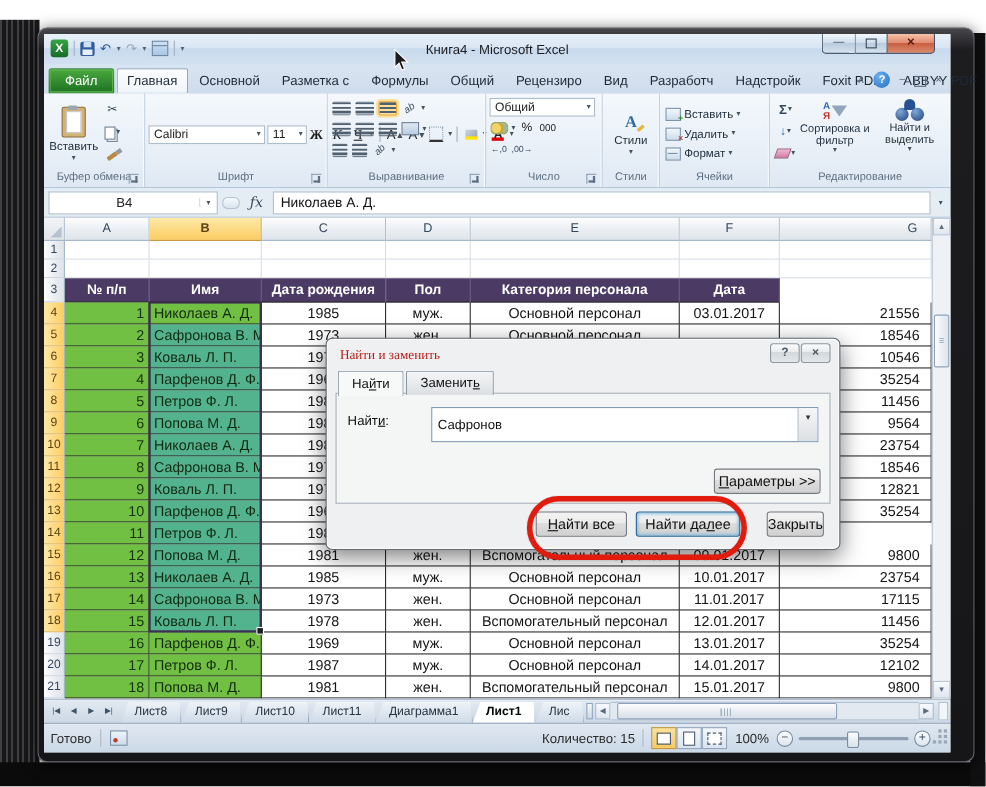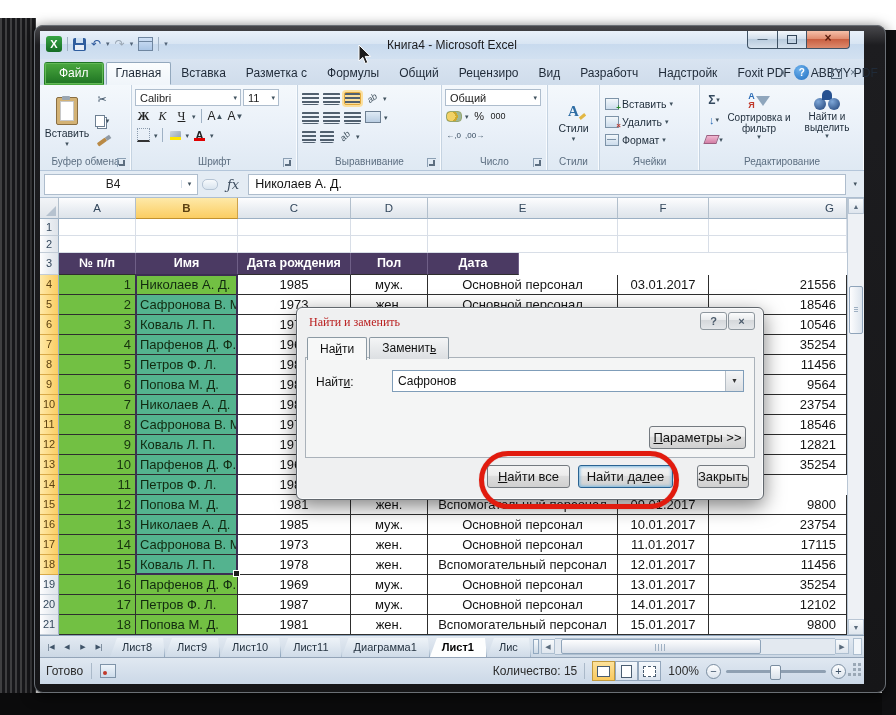--- a/index.html
+++ b/index.html
@@ -225,21 +225,21 @@
   .dlg-sb{width:27px;height:18px;border:1px solid #8e979e;border-radius:3px;
     background:linear-gradient(#fbfcfd,#e8eaec 45%,#d5d8db 46%,#e4e7ea);
     text-align:center;line-height:16px;font-size:11px;color:#4a5a6a;font-weight:bold;box-sizing:border-box;}
   .dlg-tabs{position:absolute;left:10px;top:29px;display:flex;z-index:2;}
   .dlg-tab{padding:3px 12px 4px 12px;border:1px solid #8b99a3;border-bottom:none;border-radius:2px 2px 0 0;
     background:linear-gradient(#f4f5f6,#dcdfe2);margin-right:2px;font-size:12px;}
   .dlg-tab.active{background:#f7f8f8;position:relative;top:0;padding-top:4px;margin-bottom:-1px;}
   .dlg-page{position:absolute;left:8px;right:8px;top:49px;height:101px;background:#f4f5f5;
     border:1px solid #aab2ba;box-sizing:border-box;}
   .dlg-fieldlabel{position:absolute;left:10px;top:17px;}
-  .dlg-combo{position:absolute;left:86px;right:10px;top:12px;height:22px;background:#fff;border:1px solid #7f9db9;
+  .dlg-combo{position:absolute;left:86px;right:10px;top:12px;height:32px;background:#fff;border:1px solid #7f9db9;
     display:flex;align-items:center;box-sizing:border-box;}
   .dlg-combo .val{flex:1;padding-left:5px;font-size:12px;color:#111;}
   .dlg-combo .cbtn{width:17px;height:100%;border-left:1px solid #b5bdc5;
     background:linear-gradient(#f5f6f7,#dcdfe2);text-align:center;font-size:7px;color:#333;line-height:20px;}
   .btn{border:1px solid #747a80;border-radius:3px;font-size:13px;color:#111;text-align:center;box-sizing:border-box;
     background:linear-gradient(#f3f3f3,#ececec 45%,#dedede 46%,#d0d0d0);}
   .dlg-params{position:absolute;right:8px;bottom:8px;width:97px;height:23px;line-height:21px;}
   .dlg-findall{position:absolute;left:190px;bottom:11px;width:83px;height:23px;line-height:21px;}
   .dlg-findnext{position:absolute;left:281px;bottom:11px;width:95px;height:23px;line-height:21px;
     border-color:#2a6392;box-shadow:inset 0 0 3px 1px #7ab8e0;}
@@ -279,21 +279,21 @@
           <i></i>
         </div>
       <div class="cap close">×</div>
     </div>
   </div>
 
   <div class="tabrow">
     <div id="rtabs" style="display:flex;align-items:flex-end;">
         <div class="rtab file">Файл</div>
         <div class="rtab active">Главная</div>
-        <div class="rtab">Вставка</div>
+        <div class="rtab">Основной</div>
         <div class="rtab">Разметка с</div>
         <div class="rtab">Формулы</div>
         <div class="rtab">Общий</div>
         <div class="rtab">Рецензиро</div>
         <div class="rtab">Вид</div>
         <div class="rtab">Разработч</div>
         <div class="rtab">Надстройк</div>
         <div class="rtab">Foxit PDF</div>
         <div class="rtab">ABBYY PDF</div>
       </div>
@@ -323,21 +323,21 @@
             </div>
           <div class="minibtn">
               <span class="brush-ic"></span>
             </div>
         </div>
       </div>
       <div class="rg-label"><span>Буфер обмена</span><span class="launcher"></span></div>
     </div>
 
     <div class="rgroup" style="width:166px;">
-      <div class="rg-body" style="flex-direction:column;">
+      <div class="rg-body" style="flex-direction:row;">
         <div class="fontrow">
           <div class="combo" style="width:106px;">
               <span>Calibri</span>
               <span class="dropcaret">▾</span>
             </div>
           <div class="combo" style="width:36px;">
               <span>11</span>
               <span class="dropcaret">▾</span>
             </div>
         </div>
@@ -560,20 +560,21 @@
           <div class="cell c5"></div>
           <div class="cell c6"></div>
           <div class="cell c7"></div>
         </div>
         <div class="gr h22">
           <div class="rowhdr c0">3</div>
           <div class="cell tbl hdrp c1">№ п/п</div>
           <div class="cell tbl hdrp c2">Имя</div>
           <div class="cell tbl hdrp c3">Дата рождения</div>
           <div class="cell tbl hdrp c4">Пол</div>
+          <div class="cell tbl hdrp c5">Категория персонала</div>
           <div class="cell tbl hdrp c6">Дата</div>
         </div>
         <div class="gr h20">
           <div class="rowhdr c0 sel">4</div>
           <div class="cell tbl numcell c1">1</div>
           <div class="cell tbl namecell c2">Николаев А. Д.</div>
           <div class="cell tbl ctr c3">1985</div>
           <div class="cell tbl ctr c4">муж.</div>
           <div class="cell tbl ctr c5">Основной персонал</div>
           <div class="cell tbl ctr c6">03.01.2017</div>

